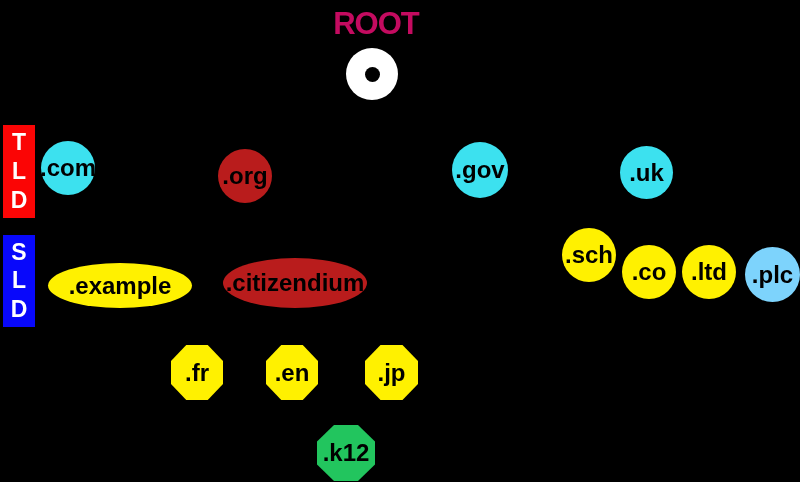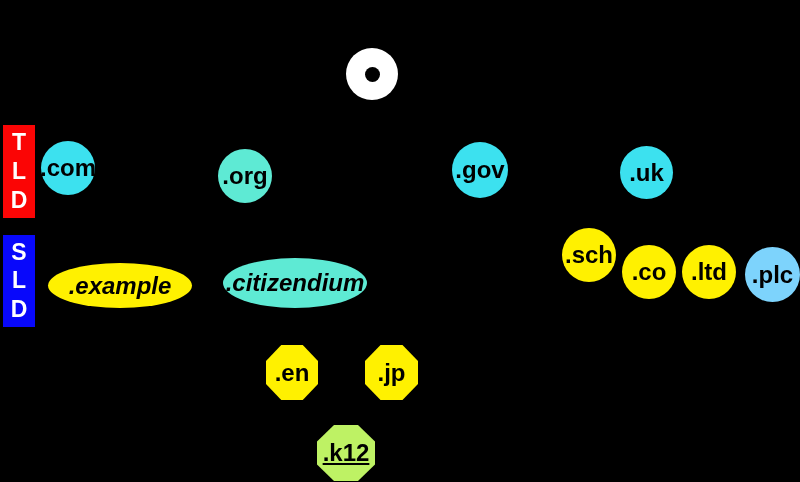--- a/index.html
+++ b/index.html
@@ -23,21 +23,21 @@
     position: absolute;
     display: flex;
     align-items: center;
     justify-content: center;
     color: #000000;
     font-weight: bold;
     font-size: 24px;
     box-sizing: border-box;
   }
   .circle { border-radius: 50%; }
-  .ellipse { border-radius: 50%; font-style: italic; }
+  .ellipse { border-radius: 50%; }
   .octagon {
     clip-path: polygon(29.3% 0, 70.7% 0, 100% 29.3%, 100% 70.7%,
                        70.7% 100%, 29.3% 100%, 0 70.7%, 0 29.3%);
   }
   .root-dot {
     width: 15px; height: 15px;
     border-radius: 50%;
     background: #000000;
   }
   .legend {
@@ -72,47 +72,49 @@
   .n-fr          { left: 171px; top: 345px; width: 52px; height: 55px; }
   .n-en          { left: 266px; top: 345px; width: 52px; height: 55px; }
   .n-jp          { left: 365px; top: 345px; width: 53px; height: 55px; }
   .n-k12         { left: 317px; top: 425px; width: 58px; height: 56px; }
 </style>
 </head>
 <body>
 
 <div class="stage">
 
+  <div class="title" style="color: rgb(196, 11, 96);">ROOT</div>
 
   <div class="node circle n-root" style="background: rgb(255, 255, 255);">
     <div class="root-dot"></div>
   </div>
 
   <div class="legend legend-tld" style="background: rgb(251, 5, 5);">
     <span>T</span>
     <span>L</span>
     <span>D</span>
   </div>
 
   <div class="legend legend-sld" style="background: rgb(8, 8, 251);">
     <span>S</span>
     <span>L</span>
     <span>D</span>
   </div>
 
   <div class="node circle n-com" style="background: rgb(60, 225, 239);">.com</div>
-  <div class="node circle n-org" style="background: #5eead4;">.org</div>
+  <div class="node circle n-org" style="background: #b91c1c;">.org</div>
   <div class="node circle n-gov" style="background: rgb(60, 225, 239);">.gov</div>
   <div class="node circle n-uk" style="background: rgb(60, 225, 239);">.uk</div>
 
   <div class="node ellipse n-example" style="background: rgb(255, 241, 0);">.example</div>
-  <div class="node ellipse n-citizendium" style="background: #5eead4;">.citizendium</div>
+  <div class="node ellipse n-citizendium" style="background: #b91c1c;">.citizendium</div>
   <div class="node circle n-sch" style="background: rgb(255, 241, 0);">.sch</div>
   <div class="node circle n-co" style="background: rgb(255, 241, 0);">.co</div>
   <div class="node circle n-ltd" style="background: rgb(255, 241, 0);">.ltd</div>
   <div class="node circle n-plc" style="background: #7dd3fc;">.plc</div>
 
+  <div class="node octagon n-fr" style="background: rgb(255, 241, 0);">.fr</div>
   <div class="node octagon n-en" style="background: rgb(255, 241, 0);">.en</div>
   <div class="node octagon n-jp" style="background: rgb(255, 241, 0);">.jp</div>
 
-  <div class="node octagon n-k12" style="background: #bef264; text-decoration: underline;">.k12</div>
+  <div class="node octagon n-k12" style="background: #22c55e;">.k12</div>
 
 </div>
 
 </body></html>

